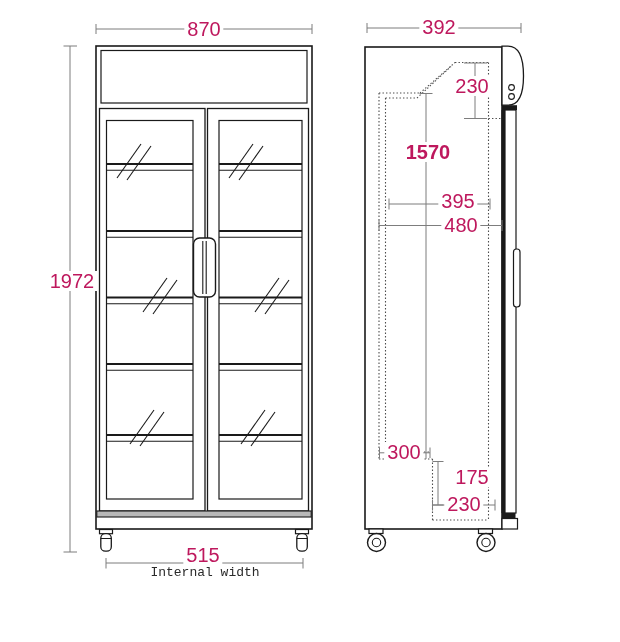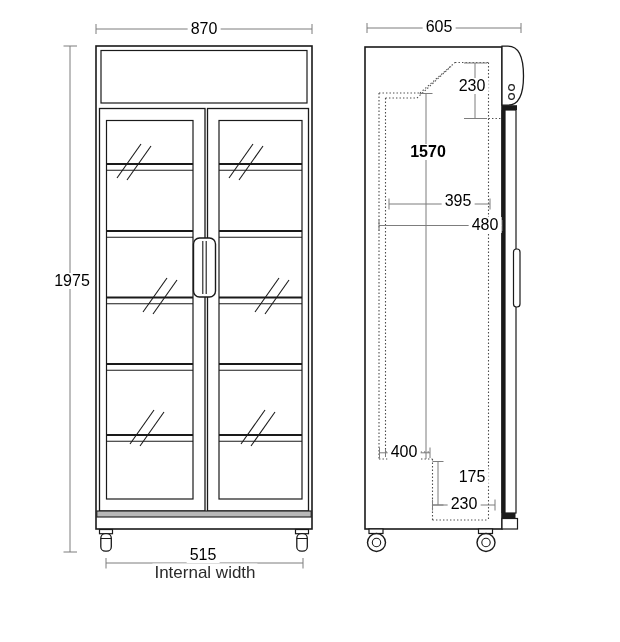--- a/index.html
+++ b/index.html
@@ -8,30 +8,31 @@
     width:620px;height:642px;
     background:#ffffff;
     font-family:"Liberation Sans", sans-serif;
     overflow:hidden;
   }
   .stage svg{position:absolute;left:0;top:0;}
   .dim{
     position:absolute;
     transform:translate(-50%,-50%);
     background:#ffffff;
-    color:#000000;
-    font-size:16px;
+    color:#be185d;
+    font-size:20px;
     line-height:1;
     padding:0 3px;
     white-space:nowrap;
   }
   .dim.caption{
-    font-size:17px;
+    font-size:13px;
     color:#2a2a2a;
     padding:0 2px;
+    font-family:Liberation Mono, monospace;
   }
 </style>
 </head>
 <body>
 
 <div class="stage">
 
 <svg width="620" height="642" viewBox="0 0 620 642">
 
   <g stroke="#1a1a1a" fill="none">
@@ -214,25 +215,25 @@
 
     <g>
       <line x1="432.5" y1="505" x2="495" y2="505"></line>
       <line x1="432.5" y1="499.5" x2="432.5" y2="510.5"></line>
           <line x1="495" y1="499.5" x2="495" y2="510.5"></line>
     </g>
   </g>
 </svg>
 
 <div class="dim" style="left:204px;top:29px;">870</div>
-<div class="dim" style="left:72px;top:281px;">1975</div>
+<div class="dim" style="left:72px;top:281px;">1972</div>
 <div class="dim" style="left:203px;top:555px;">515</div>
 <div class="dim caption" style="left:205px;top:572px;">Internal width</div>
-<div class="dim" style="left:439px;top:27px;">605</div>
+<div class="dim" style="left:439px;top:27px;">392</div>
 <div class="dim" style="left:472px;top:86px;">230</div>
 <div class="dim" style="left:428px;top:152px;font-weight:bold;">1570</div>
 <div class="dim" style="left:458px;top:201px;">395</div>
-<div class="dim" style="left:485px;top:225px;">480</div>
-<div class="dim" style="left:404px;top:452px;">400</div>
+<div class="dim" style="left:461px;top:225px;">480</div>
+<div class="dim" style="left:404px;top:452px;">300</div>
 <div class="dim" style="left:472px;top:477px;">175</div>
 <div class="dim" style="left:464px;top:504px;">230</div>
 
 </div>
 
 </body></html>

